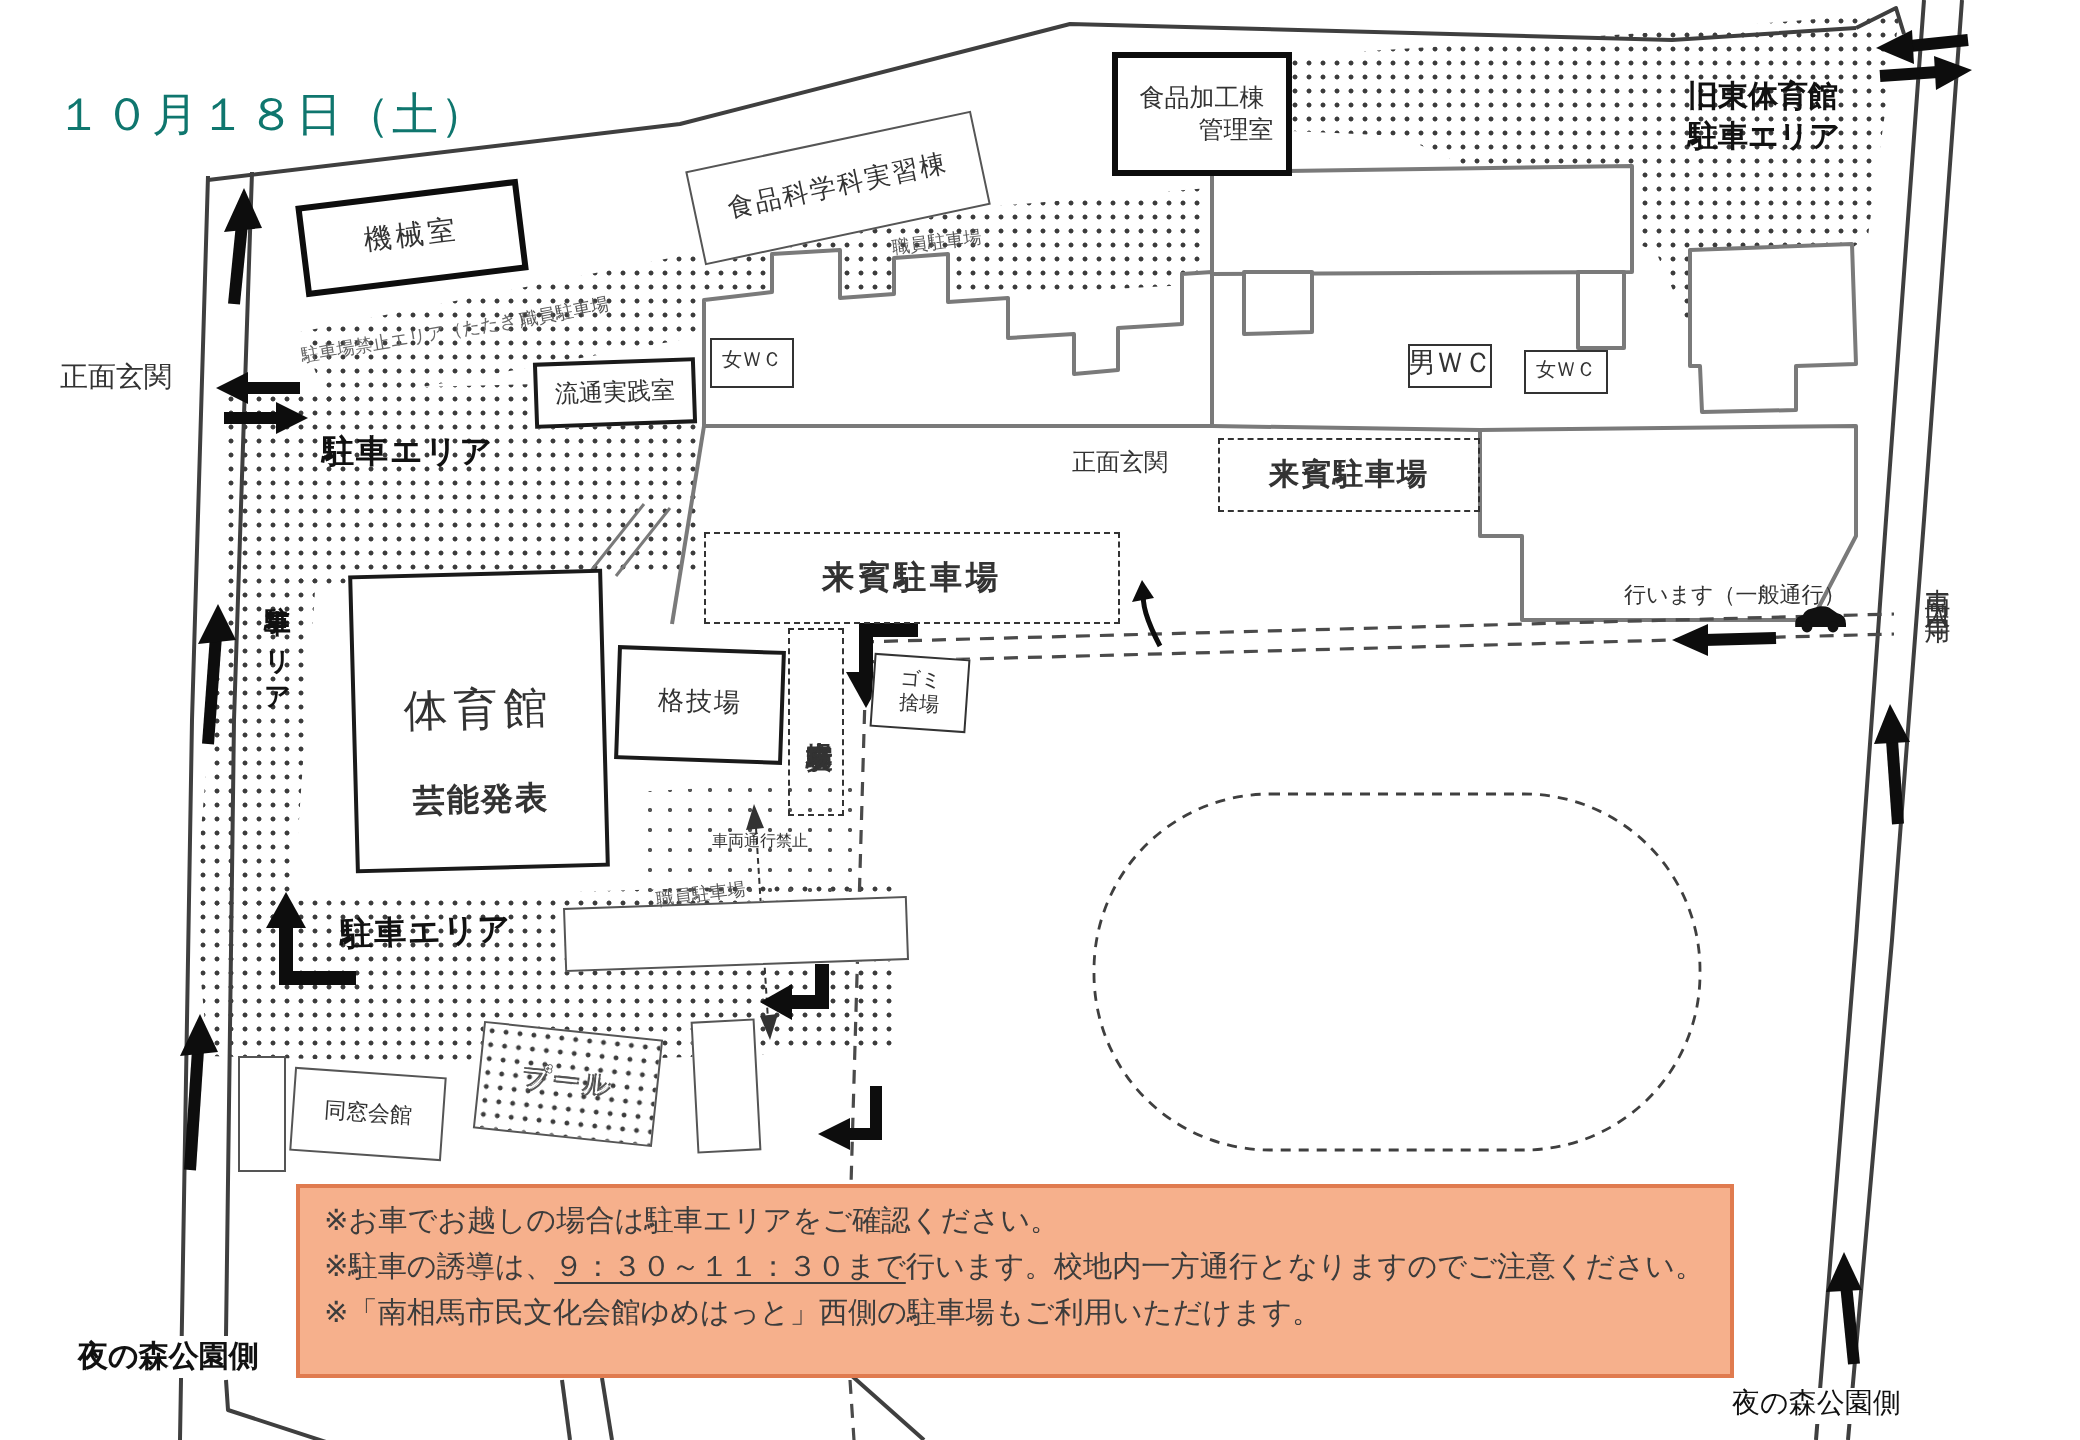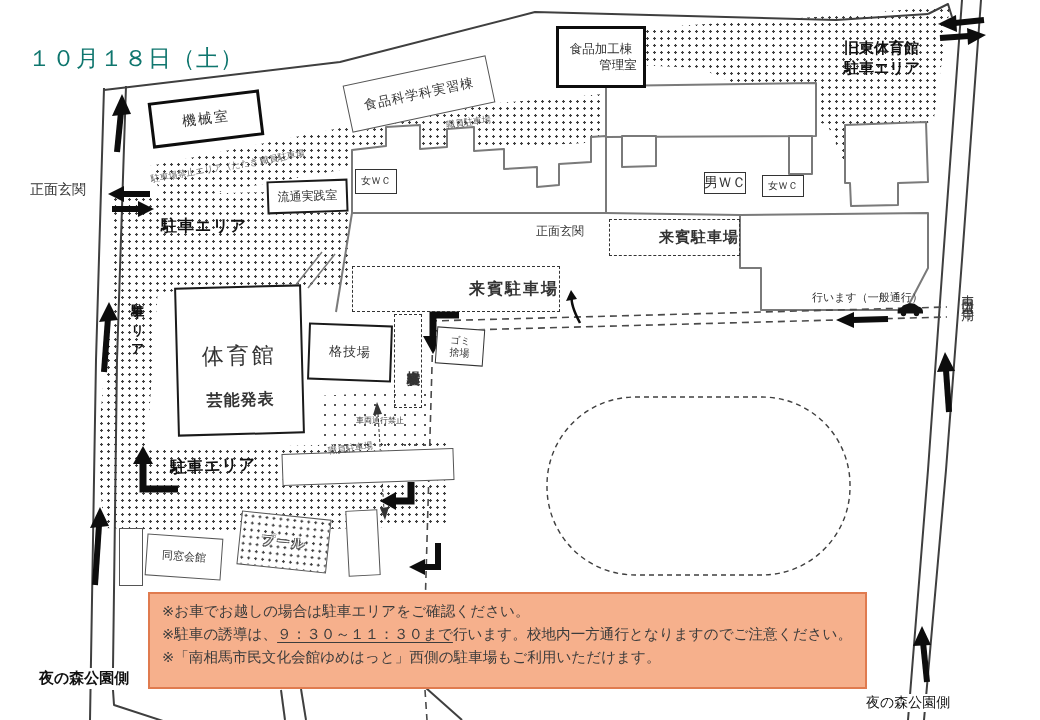--- a/index.html
+++ b/index.html
@@ -10,21 +10,21 @@
         background-image:radial-gradient(circle,#3c3c3c 1px,transparent 1.45px);
         background-size:7px 7px;}
   .dots-sparse{position:absolute;left:0;top:0;width:1040px;height:720px;
         background-image:radial-gradient(circle,#555 0.9px,transparent 1.2px);
         background-size:10px 10px;}
   .bld{position:absolute;background:#fff;border:1.5px solid #666;box-sizing:border-box;
        display:flex;align-items:center;justify-content:center;text-align:center;}
   .bold-bld{border:3px solid #0d0d0d;}
   .mid-bld{border:2.5px solid #1a1a1a;}
   .dash-box{position:absolute;border:1.6px dashed #333;box-sizing:border-box;
-       display:flex;align-items:center;justify-content:flex-end;background:transparent;}
+       display:flex;align-items:center;justify-content:center;background:transparent;}
   .vert{writing-mode:vertical-rl;text-orientation:upright;}
   .b{font-weight:bold;}
   svg{position:absolute;left:0;top:0;}
   #notes-box{position:absolute;left:148px;top:592px;width:719px;height:97px;box-sizing:border-box;
        padding:5px 0 0 12px;font-size:14.6px;line-height:23px;color:#3c3c3c;}
   .u{text-decoration:underline;text-underline-offset:3px;}
   .pool-txt{color:#fff;text-shadow:-1px -1px 0 #555,1px -1px 0 #555,-1px 1px 0 #555,1px 1px 0 #555;}
 </style>
 </head>
 <body>

